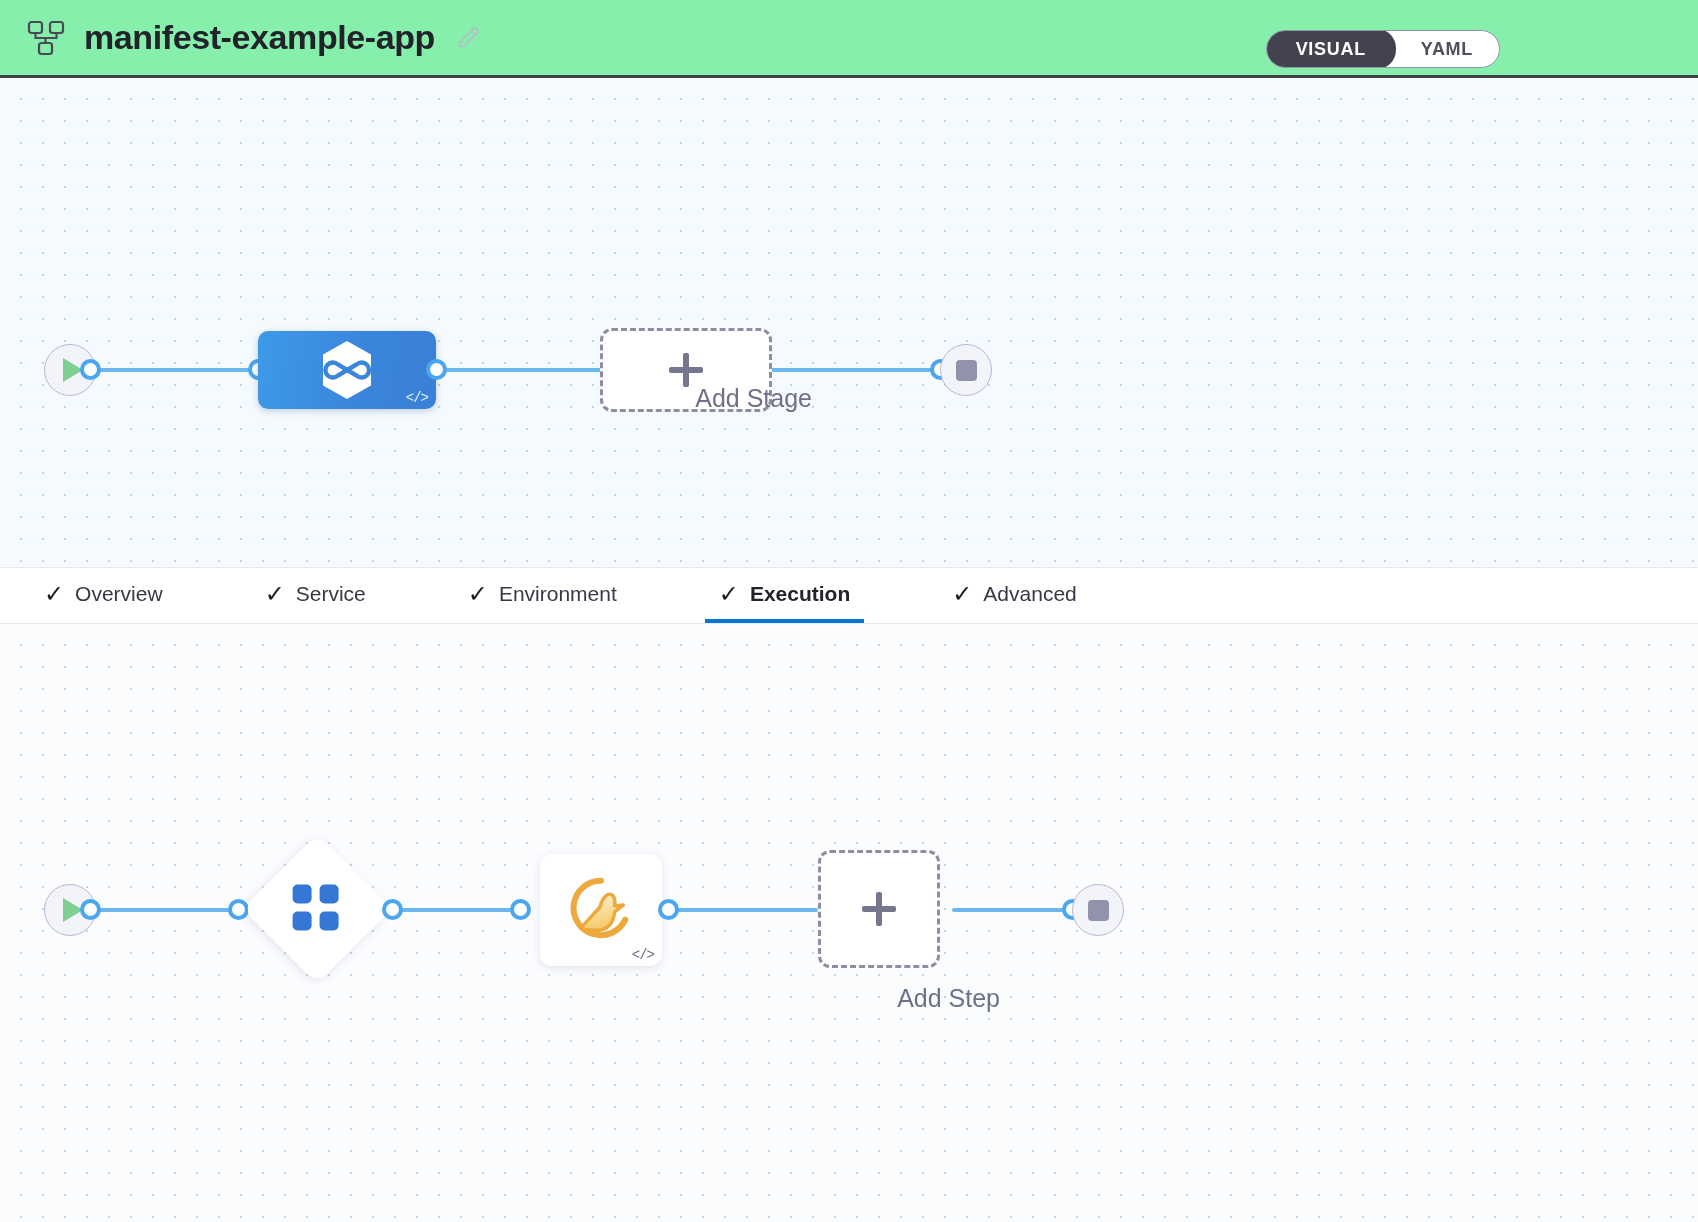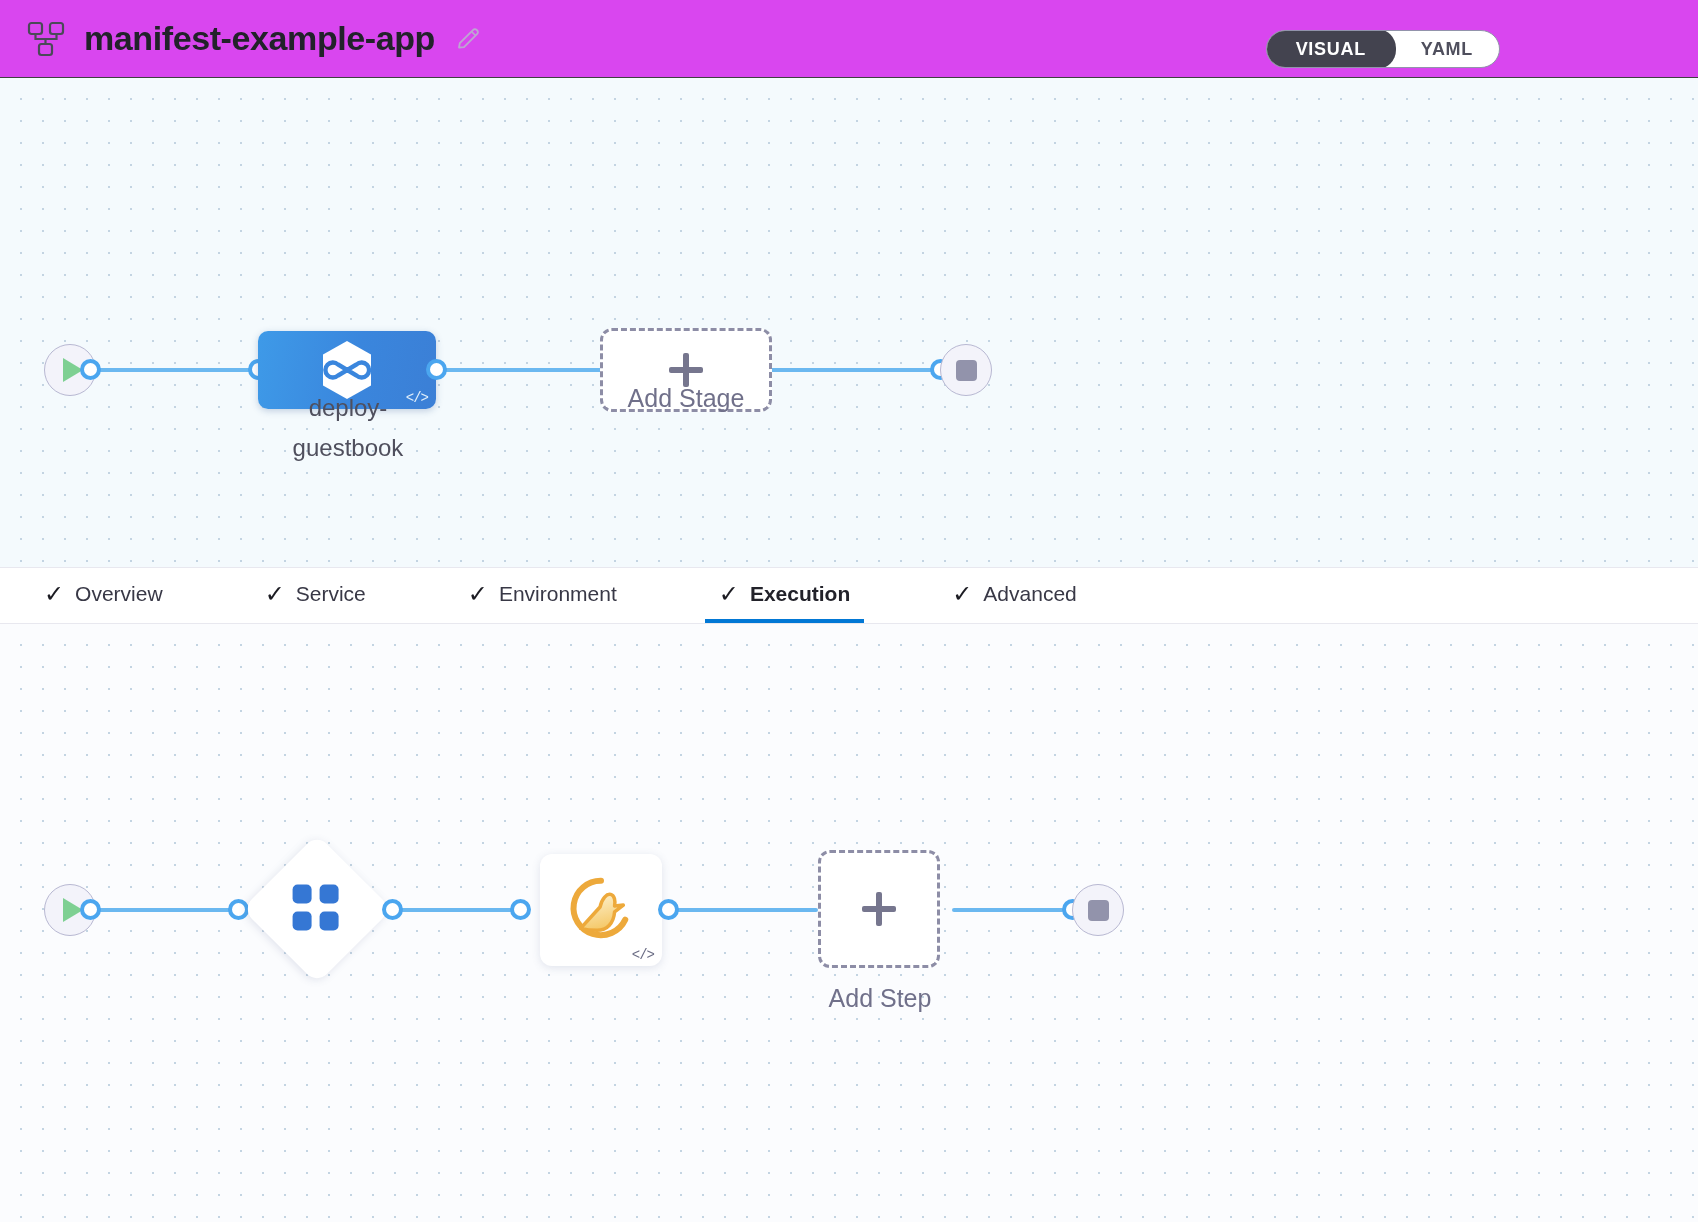--- a/index.html
+++ b/index.html
@@ -7,22 +7,22 @@
     width: 1698px; height: 1222px;
     font-family: "Liberation Sans", sans-serif;
     background: #ffffff;
     overflow: hidden;
   }
 
   
   .header {
     position: relative;
     height: 78px;
-    background: #d946ef;
-    border-bottom: 1px solid #404040;
+    background: #86efac;
+    border-bottom: 3px solid #404040;
     display: flex;
     align-items: center;
     padding: 0 26px;
   }
   .header-left { display: flex; align-items: center; gap: 18px; }
   .pipeline-icon { width: 40px; height: 36px; flex: 0 0 auto; }
   .page-title {
     font-size: 34px;
     font-weight: bold;
     color: #22222a;
@@ -180,21 +180,21 @@
   .plus::before, .plus::after {
     content: "";
     position: absolute;
     background: #76768e;
     border-radius: 2px;
   }
   .plus::before { left: 0; top: 14px; width: 34px; height: 6px; }
   .plus::after  { top: 0; left: 14px; height: 34px; width: 6px; }
   .add-label {
     position: absolute;
-    text-align: center;
+    text-align: right;
     font-size: 25px;
     color: #70708a;
     white-space: nowrap;
   }
 
   
   .diamond-node {
     position: absolute;
     width: 106px; height: 106px;
     background: #ffffff;
@@ -263,22 +263,20 @@
       <svg viewBox="0 0 58 62" width="58" height="62">
         <path d="M29 2 L53 15.5 L53 46.5 L29 60 L5 46.5 L5 15.5 Z" fill="#ffffff"></path>
         <g fill="none" stroke="#3a86dd" stroke-width="4.4" stroke-linecap="round">
           <path d="M20 25.5 a7.5 7.5 0 1 0 0 11 L38.5 25.5 a7.5 7.5 0 1 1 0 11 Z"></path>
         </g>
       </svg>
     </span>
     <span class="code-tag">&lt;/&gt;</span>
   </div>
   <div class="dot" style="left:426px; top:281px;"></div>
-  <div class="node-label" style="left:218px; top:310px; width:260px;">deploy-
-guestbook</div>
 
   <div class="add-box" style="left:600px; top:250px; width:172px; height:84px;">
     <span class="plus"></span>
   </div>
   <div class="add-label" style="left:560px; top:306px; width:252px;">Add Stage</div>
 
   <div class="dot" style="left:930px; top:281px;"></div>
   <div class="terminal" style="left:940px; top:266px;">
     <div class="stop-sq"></div>
   </div>

